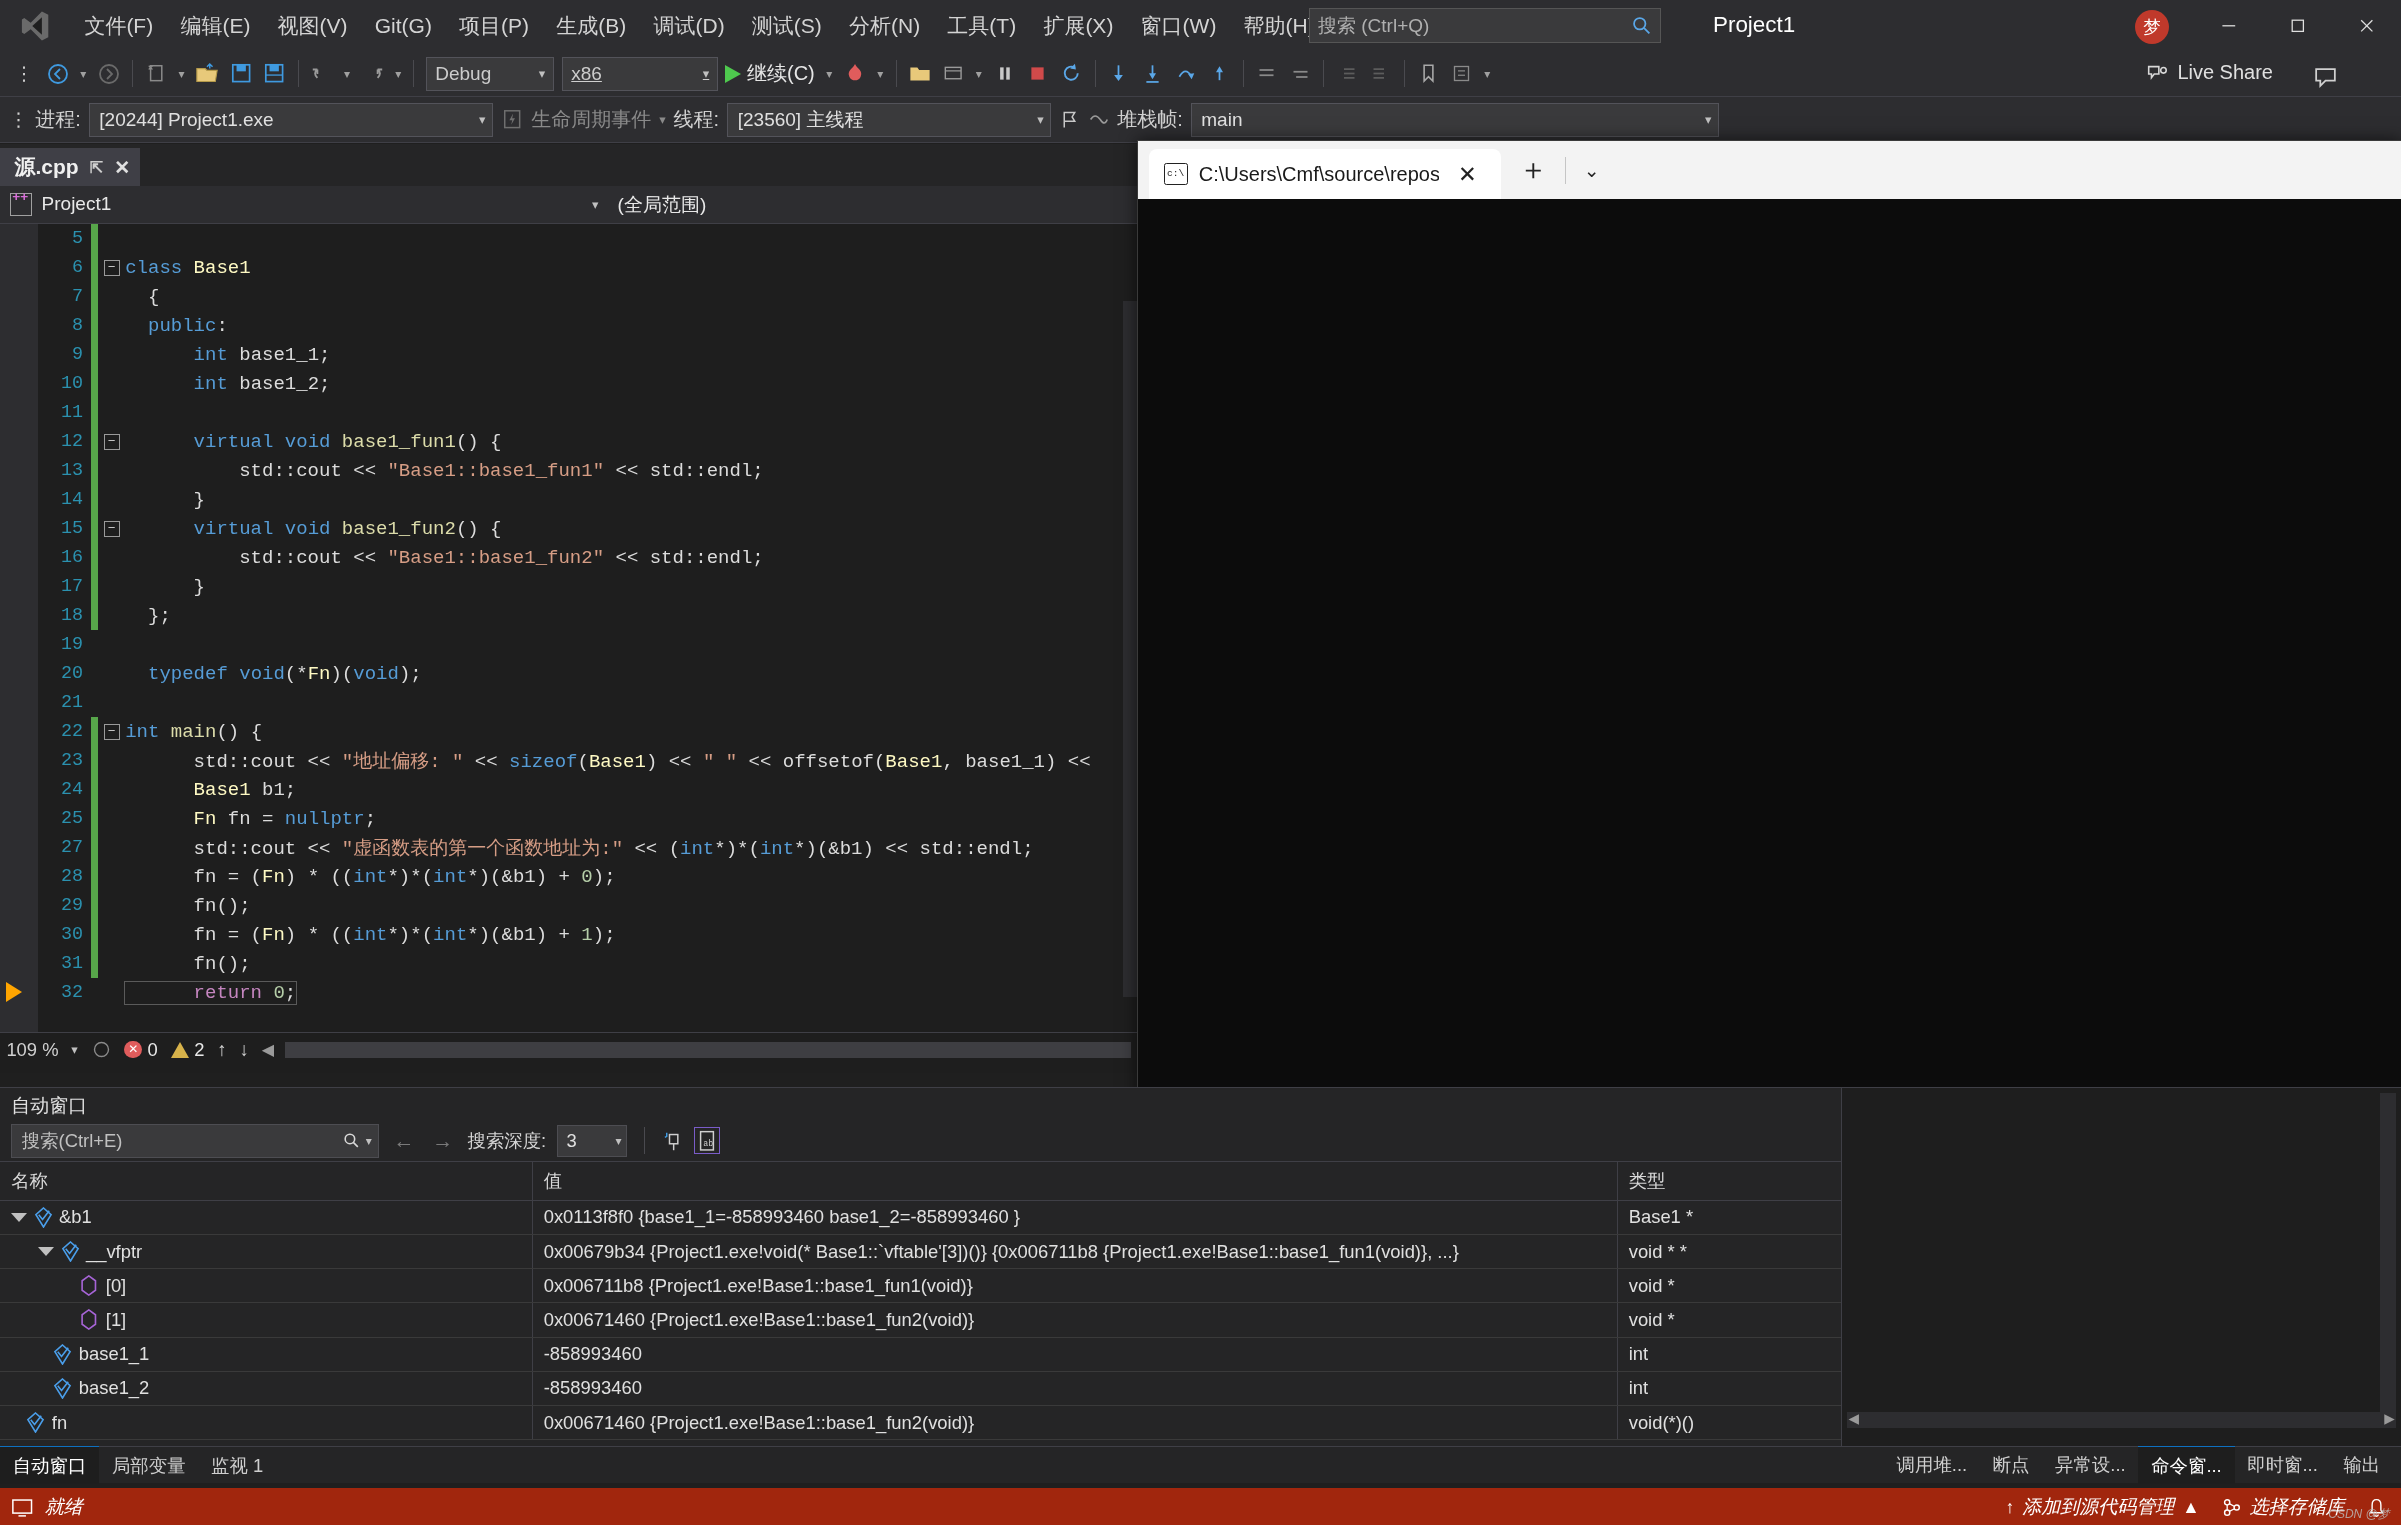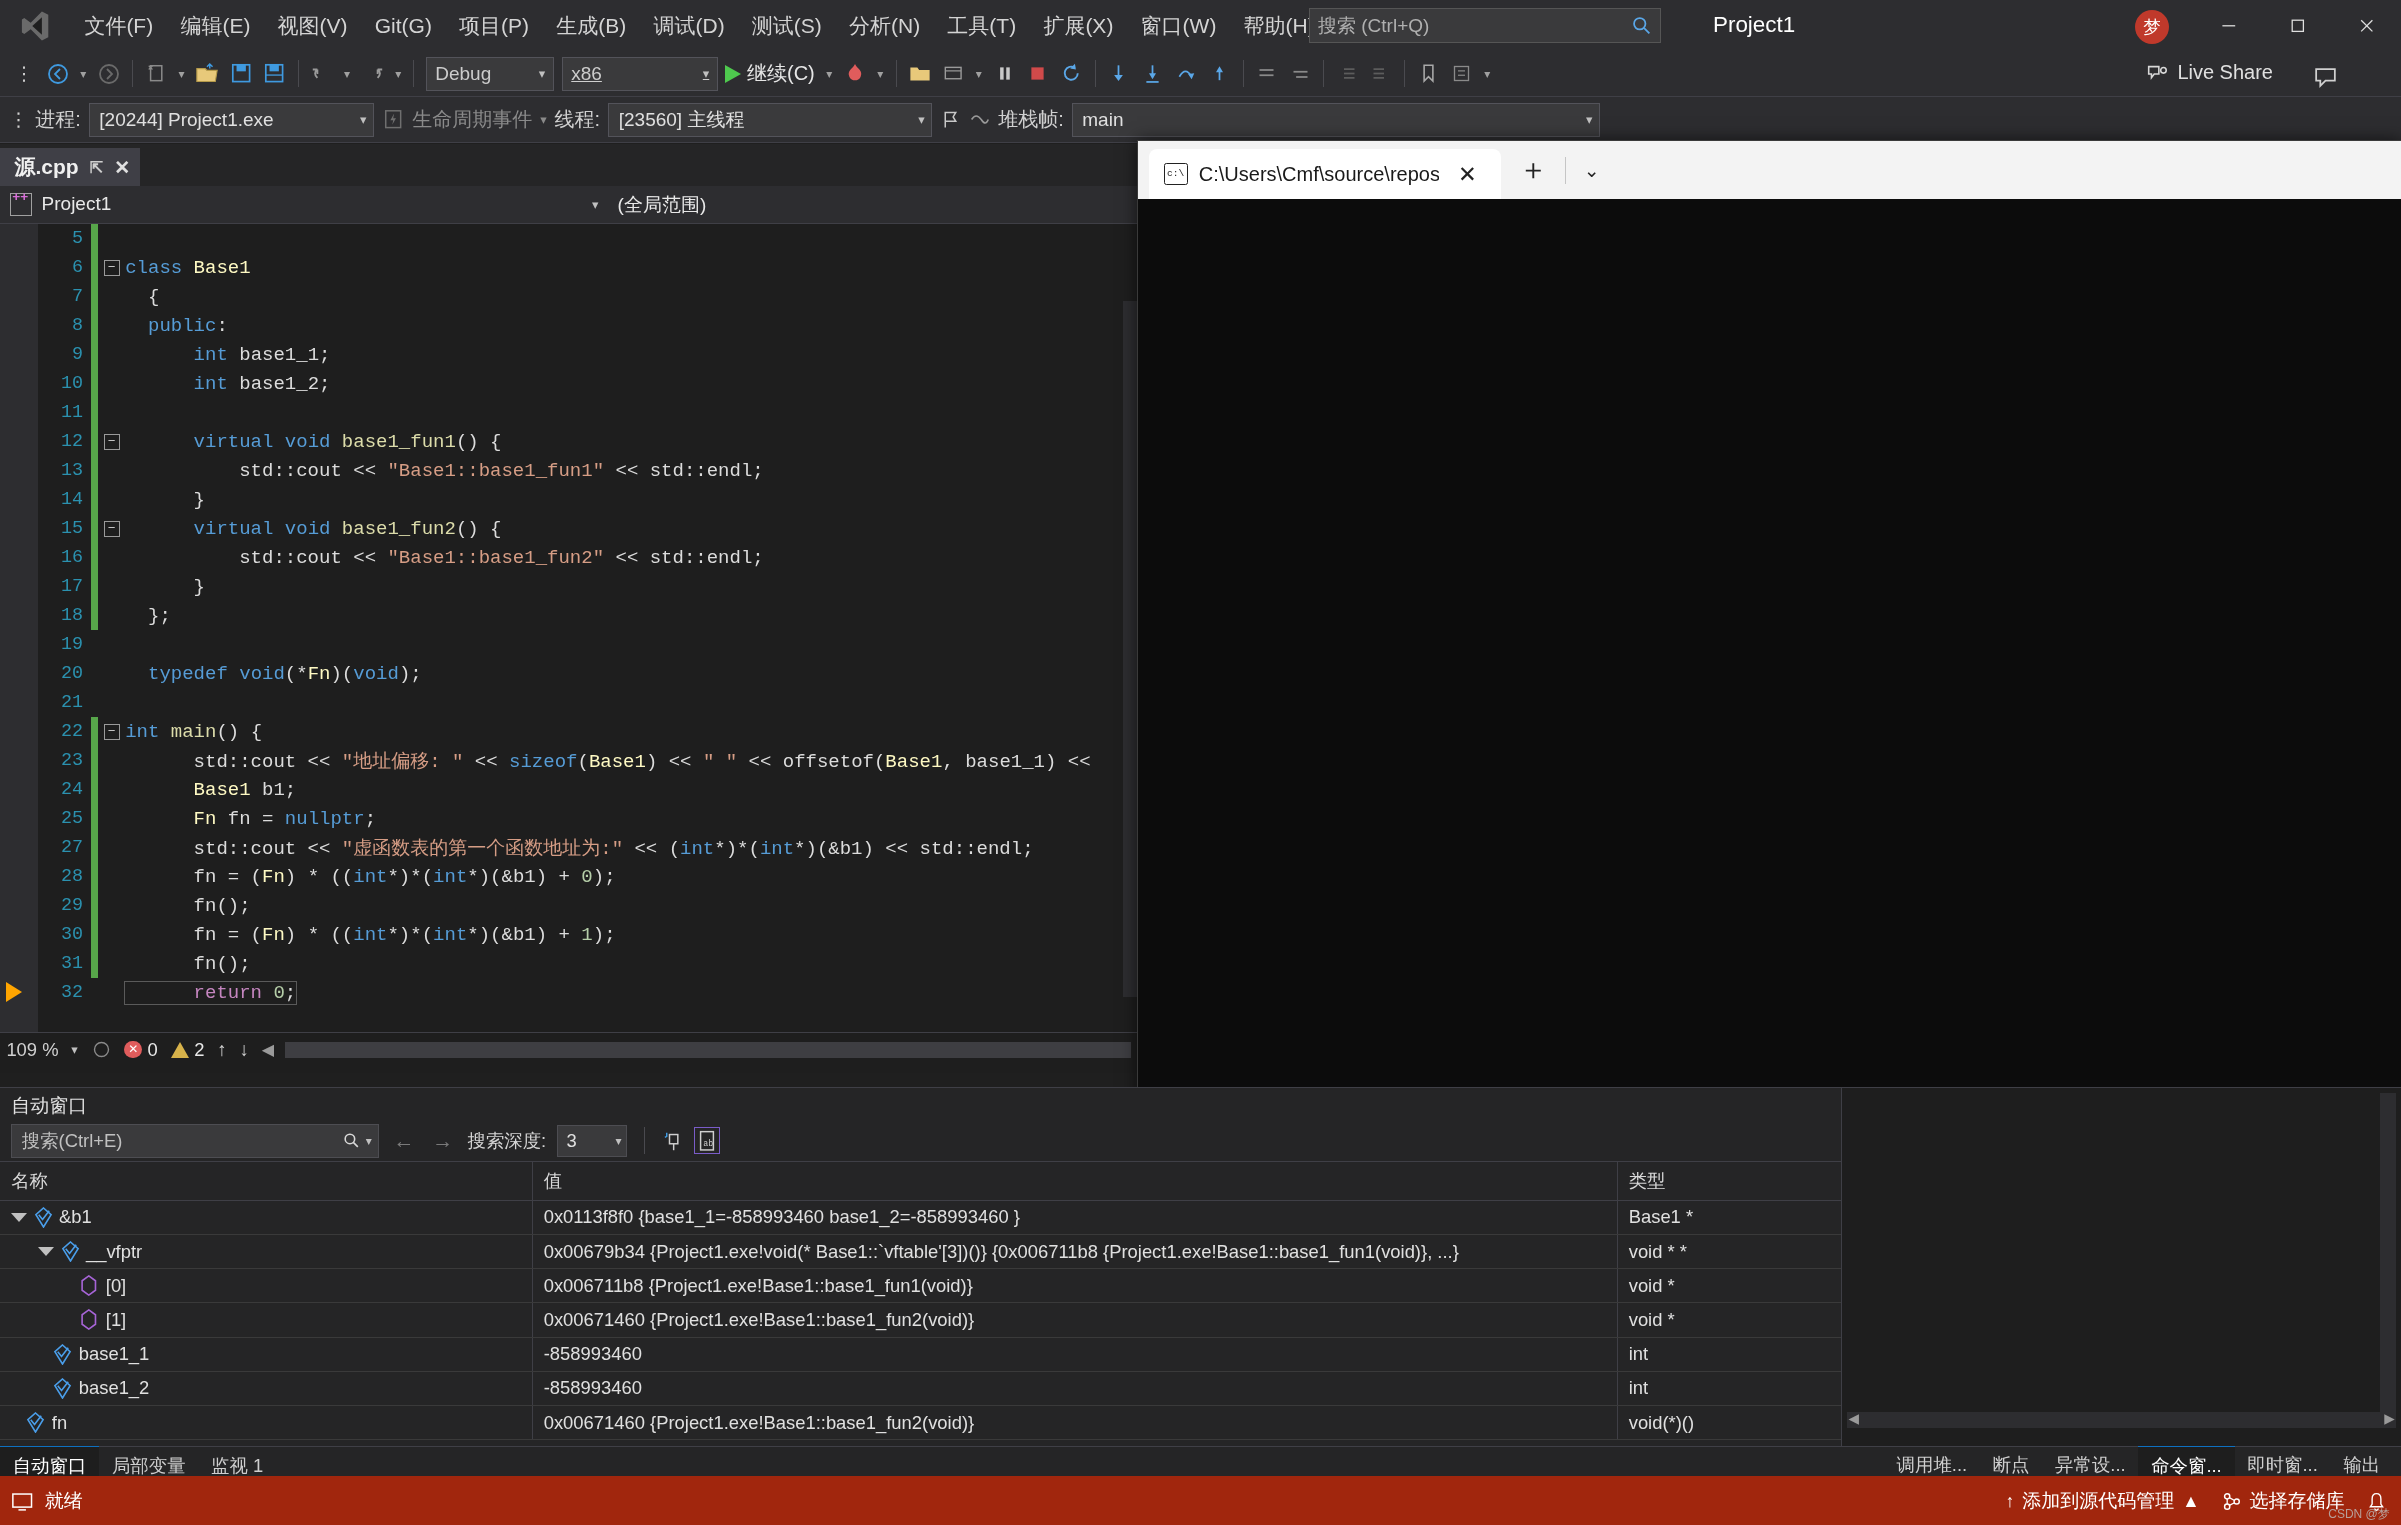--- a/index.html
+++ b/index.html
@@ -259,23 +259,24 @@
   .panel-tabs {
     position: absolute; left: 0; top: 1446px; width: 2401px; height: 37px;
     background: #252526; display: flex; align-items: center; border-top: 0.8px solid #3f3f46;
   }
   .ptab { color: #cfcfcf; font-size: 18.4px; padding: 0 12.8px; line-height: 37px; }
   .ptab.active { color: #ffffff; border-top: 1.6px solid #0e70c0; background: #1e1e1e; }
   .ptabs-right { position: absolute; right: 8px; display: flex; }
 
   
   .statusbar {
-    position: absolute; left: 0; bottom: 0; width: 2401px; height: 50px;
+    position: absolute; left: 0; bottom: 0; width: 2401px; height: 38px;
     background: #a1260d; display: flex; align-items: center; color: #ffffff;
     font-size: 19px;
+    font-style: italic;
   }
   .sb-left { display: flex; align-items: center; gap: 11.2px; padding-left: 11.2px; }
   .sb-right { position: absolute; right: 0; display: flex; align-items: center; gap: 21px; padding-right: 14.4px; }
   .sb-item { display: flex; align-items: center; gap: 8px; }
   .sb-ico { font-size: 17.6px; }
   .watermark {
     position: absolute; right: 11.2px; bottom: 3px; color: #bdbdbd; font-size: 12px;
     opacity: .8;
   }
   .vscroll-strip {
@@ -530,21 +531,21 @@
     <div style="position:absolute;right:62px;top:64px;">
       <svg width="27" height="27" viewBox="0 0 26 24">
         <path d="M4 4 L22 4 L22 15 L13 15 L8 20 L8 15 L4 15 Z" fill="none" stroke="#d0d0d0" stroke-width="1.7"></path>
       </svg>
     </div>
   </div>
 
   <div class="toolbar2">
     <div class="tb-icon" style="width:17.6px">⋮</div>
     <span class="t2-label">进程:</span>
-    <div class="t2-combo" style="width:285px">
+    <div class="t2-combo" style="width:404px">
       <span>[20244] Project1.exe</span>
       <span class="caret" style="font-size:12.8px;color:#c0c0c0">▾</span>
     </div>
     <svg width="22.4" height="22.4" viewBox="0 0 24 24">
       <rect x="4" y="3" width="16" height="18" fill="none" stroke="#6f6f6f" stroke-width="1.6"></rect>
       <path d="M13 6 L9 13 L12 13 L11 18 L15 11 L12 11 Z" fill="#6f6f6f"></path>
     </svg>
     <span class="t2-label dim">生命周期事件</span>
     <span class="caret" style="font-size:12.8px;color:#8a8a8a">▾</span>
     <span class="t2-label">线程:</span>

